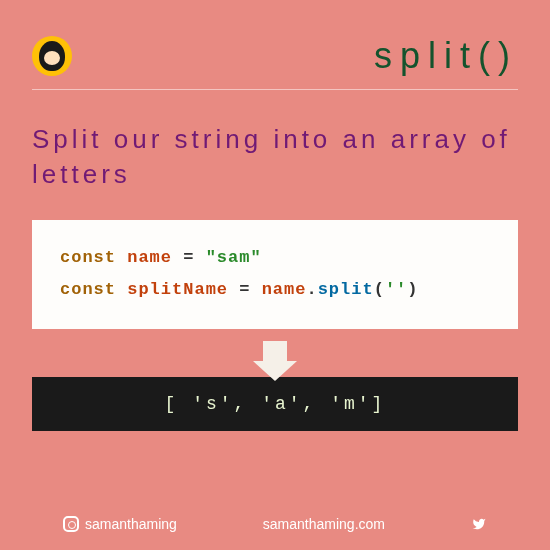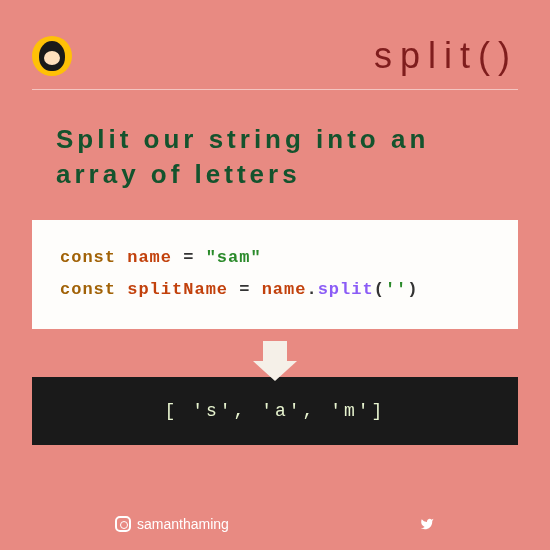--- a/index.html
+++ b/index.html
@@ -44,48 +44,47 @@
     width: 16px;
     height: 14px;
     background: #ffe0bd;
     border-radius: 50%;
     top: 10px;
     left: 5px;
   }
   .title {
     font-size: 36px;
     font-weight: 300;
-    color: #7f1d1d;
+    color: #14532d;
     letter-spacing: 8px;
     margin-left: 31px;
   }
   .subtitle {
     font-size: 26px;
-    font-weight: 700;
-    color: #14532d;
+    font-weight: 400;
+    color: #701a75;
     letter-spacing: 4px;
     line-height: 1.35;
     margin-top: 32px;
-    margin-left: 24px;
   }
   .code-box {
     background: #fefdfb;
     padding: 22px 28px;
     margin-top: 28px;
     font-family: "Courier New", Courier, monospace;
     font-size: 17px;
     line-height: 1.9;
     font-weight: bold;
     letter-spacing: 1px;
   }
   .kw { color: #a16207; }
   .var { color: #c2410c; }
   .op { color: #333; }
   .str { color: #2a8a2a; }
-  .method { color: #8b5cf6; }
+  .method { color: #0369a1; }
   .paren { color: #333; }
   .arrow {
     text-align: center;
     margin: 12px 0;
   }
   .arrow-shape {
     display: inline-block;
     position: relative;
     width: 24px;
     height: 20px;
@@ -97,21 +96,21 @@
     left: -10px;
     top: 20px;
     width: 0;
     height: 0;
     border-left: 22px solid transparent;
     border-right: 22px solid transparent;
     border-top: 20px solid #f5f0e8;
   }
   .output-box {
     background: #1a1a1a;
-    padding: 24px 0;
+    padding: 17px 0;
     text-align: center;
     font-family: "Courier New", Courier, monospace;
     font-size: 18px;
     color: #e8f5d0;
     letter-spacing: 3px;
     margin-top: 8px;
   }
   .footer {
     position: absolute;
     bottom: 18px;
@@ -187,17 +186,20 @@
     <span>[ 's', 'a', 'm']</span>
   </div>
 </div>
 
 <div class="footer">
   <div class="footer-item">
     <span class="ig-icon"></span>
     <span>samanthaming</span>
   </div>
   <div class="footer-item">
+    <span>samanthaming.com</span>
+  </div>
+  <div class="footer-item">
     <svg class="tw-icon" viewBox="0 0 24 24" fill="#fff">
         <path d="M23 3a10.9 10.9 0 01-3.14 1.53 4.48 4.48 0 00-7.86 3v1A10.66 10.66 0 013 4s-4 9 5 13a11.64 11.64 0 01-7 2c9 5 20 0 20-11.5a4.5 4.5 0 00-.08-.83A7.72 7.72 0 0023 3z"></path>
       </svg>
   </div>
 </div>
 
 </body></html>

